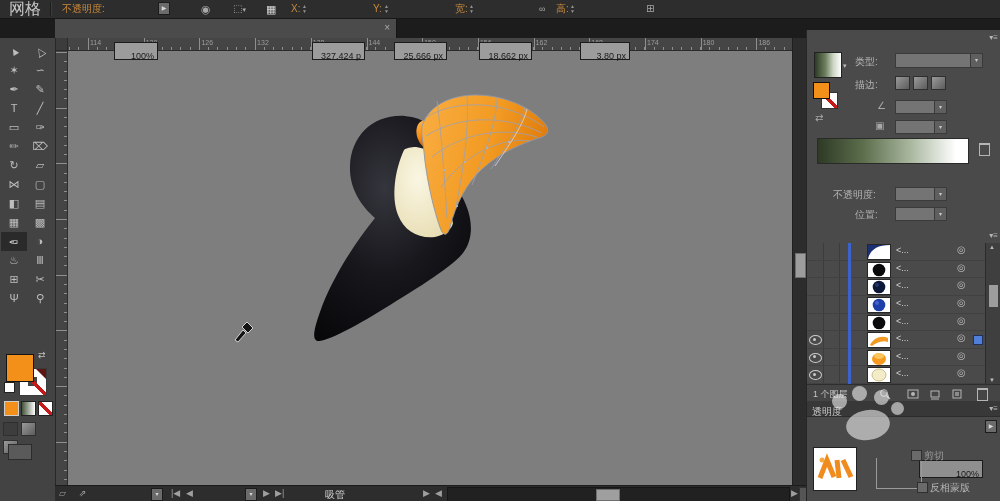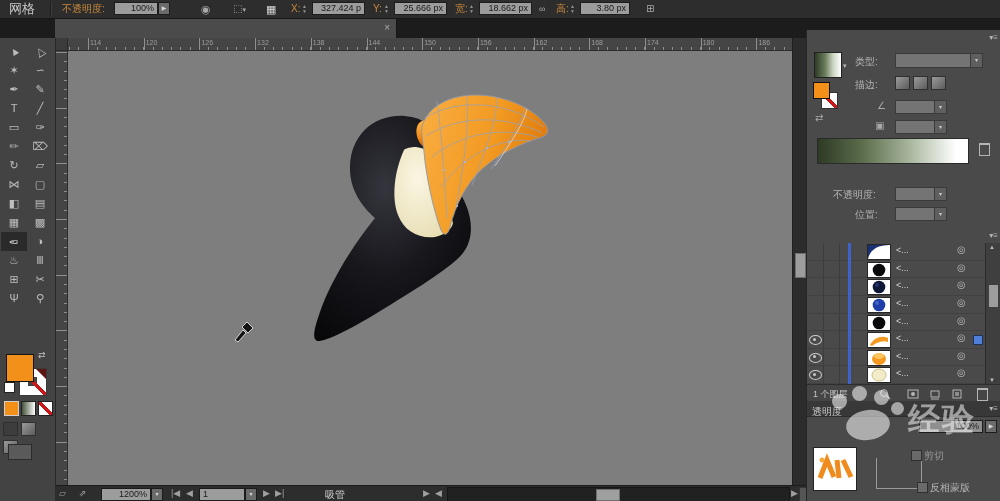--- a/index.html
+++ b/index.html
@@ -1,22 +1,22 @@
 <!DOCTYPE html>
 <html><head>
 <meta charset="utf-8">
 <style>
   html,body{margin:0;padding:0;width:1000px;height:501px;overflow:hidden;
     background:#4a4a4a;font-family:"Liberation Sans","DejaVu Sans",sans-serif;}
   .abs{position:absolute;}
   
   #cbar{position:absolute;left:0;top:0;width:1000px;height:18px;background:#2d2d2d;border-bottom:1px solid #171717;z-index:30;}
   .cbar-label{color:#c8883c;font-size:10px;line-height:18px;}
-  .cbar-text{color:#c6c6c6;font-size:13px;line-height:18px;}
-  .field{background:#9c9c9c;border:1px solid #1c1c1c;color:#1a1a1a;font-size:9px;text-align:right;padding:0 3px;box-sizing:border-box;height:13px;line-height:11px;}
+  .cbar-text{color:#c6c6c6;font-size:16px;line-height:18px;}
+  .field{background:#9c9c9c;border:1px solid #1c1c1c;color:#1a1a1a;font-size:9px;text-align:right;padding:8px 3px;box-sizing:border-box;height:13px;line-height:11px;margin-top:40px;}
   .ddbtn{background:#6b6b6b;border:1px solid #1c1c1c;color:#d8d8d8;font-size:6px;text-align:center;box-sizing:border-box;height:13px;line-height:11px;width:12px;}
   .stepper{color:#909090;font-size:5px;line-height:4.5px;text-align:center;}
   .cicon{color:#a8a8a8;font-size:11px;line-height:18px;}
   .divline{position:absolute;top:2px;width:1px;height:14px;background:#1d1d1d;border-right:1px solid #3c3c3c;}
   
   #tabbar{position:absolute;left:0;top:18px;width:1000px;height:20px;background:#1c1c1c;z-index:25;}
   #doctab{position:absolute;left:55px;top:0;width:342px;height:20px;background:#4b4b4b;border-right:1px solid #151515;color:#dadada;font-size:10px;line-height:20px;padding-left:7px;box-sizing:border-box;white-space:nowrap;overflow:hidden;}
   
   #toolbar{position:absolute;left:0;top:38px;width:55px;height:463px;background:#434343;border-right:1px solid #272727;z-index:20;}
   #tools{position:absolute;left:1px;top:4px;width:52px;display:flex;flex-wrap:wrap;}
@@ -547,14 +547,13 @@
   <span class="sico" style="left:736px">▶</span>
   <div class="abs" style="left:744px;top:1px;width:8px;height:14px;background:#555;border:1px solid #333"></div>
 </div>
 
 <div id="wm">
   <div class="paw" style="left:58px;top:28px;width:44px;height:30px;transform:rotate(-8deg)"></div>
   <div class="paw" style="left:44px;top:12px;width:15px;height:15px"></div>
   <div class="paw" style="left:64px;top:4px;width:15px;height:15px"></div>
   <div class="paw" style="left:86px;top:8px;width:15px;height:15px"></div>
   <div class="paw" style="left:103px;top:20px;width:13px;height:13px"></div>
-  <span class="cjk">经验</span>
 </div>
 
 </body></html>

